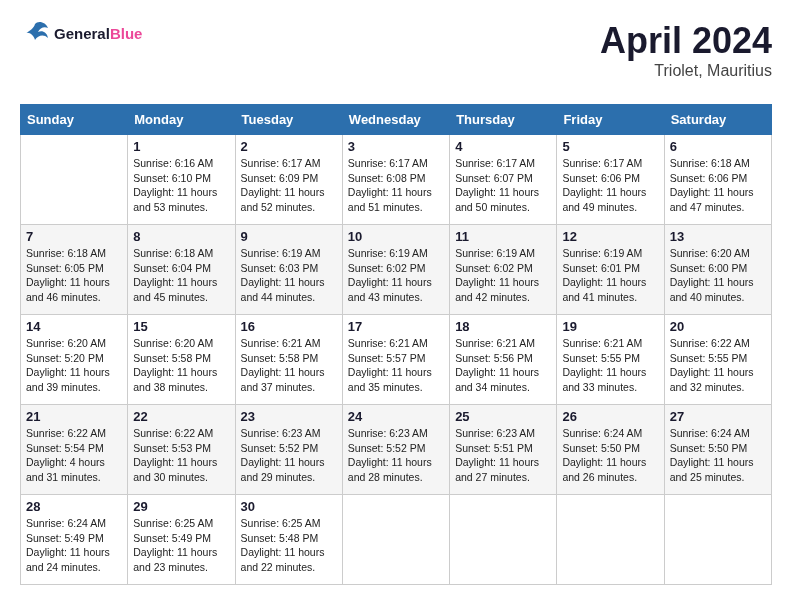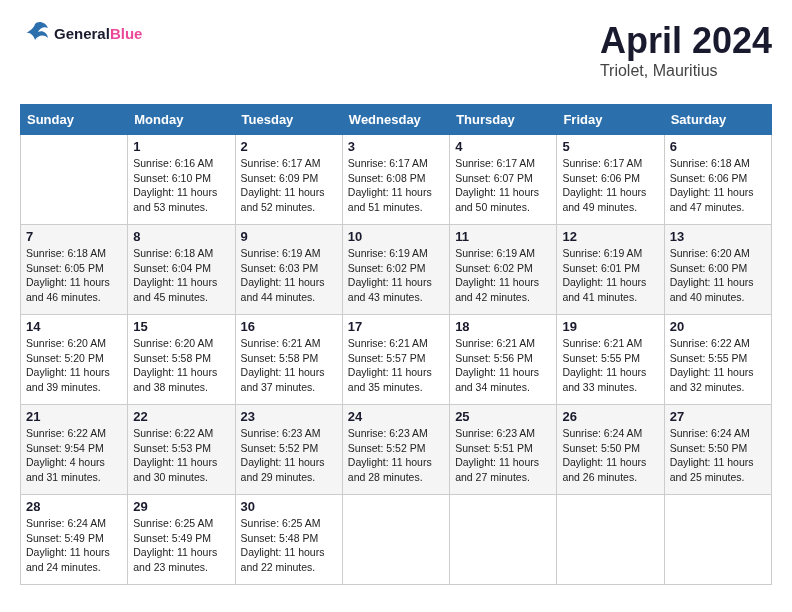--- a/index.html
+++ b/index.html
@@ -19,20 +19,21 @@
     .logo {
       display: flex;
       align-items: center;
       gap: 4px;
     }
     .logo-bird {
       width: 30px;
       height: 28px;
     }
     .title-block {
+      text-align: right;
     }
     .calendar-title {
       font-size: 36px;
       font-weight: bold;
       color: #1a1a2e;
     }
     .calendar-subtitle {
       font-size: 16px;
       color: #444;
     }
@@ -275,21 +276,21 @@
           <span>Sunset: 5:55 PM</span><br>
           <span>Daylight: 11 hours and 32 minutes.</span>
         </div>
       </td>
       </tr>
       <tr>
         <td>
         <span class="day-num">21</span>
         <div class="day-info">
           <span>Sunrise: 6:22 AM</span><br>
-          <span>Sunset: 9:54 PM</span><br>
+          <span>Sunset: 5:54 PM</span><br>
           <span>Daylight: 4 hours and 31 minutes.</span>
         </div>
       </td>
         <td>
         <span class="day-num">22</span>
         <div class="day-info">
           <span>Sunrise: 6:22 AM</span><br>
           <span>Sunset: 5:53 PM</span><br>
           <span>Daylight: 11 hours and 30 minutes.</span>
         </div>

